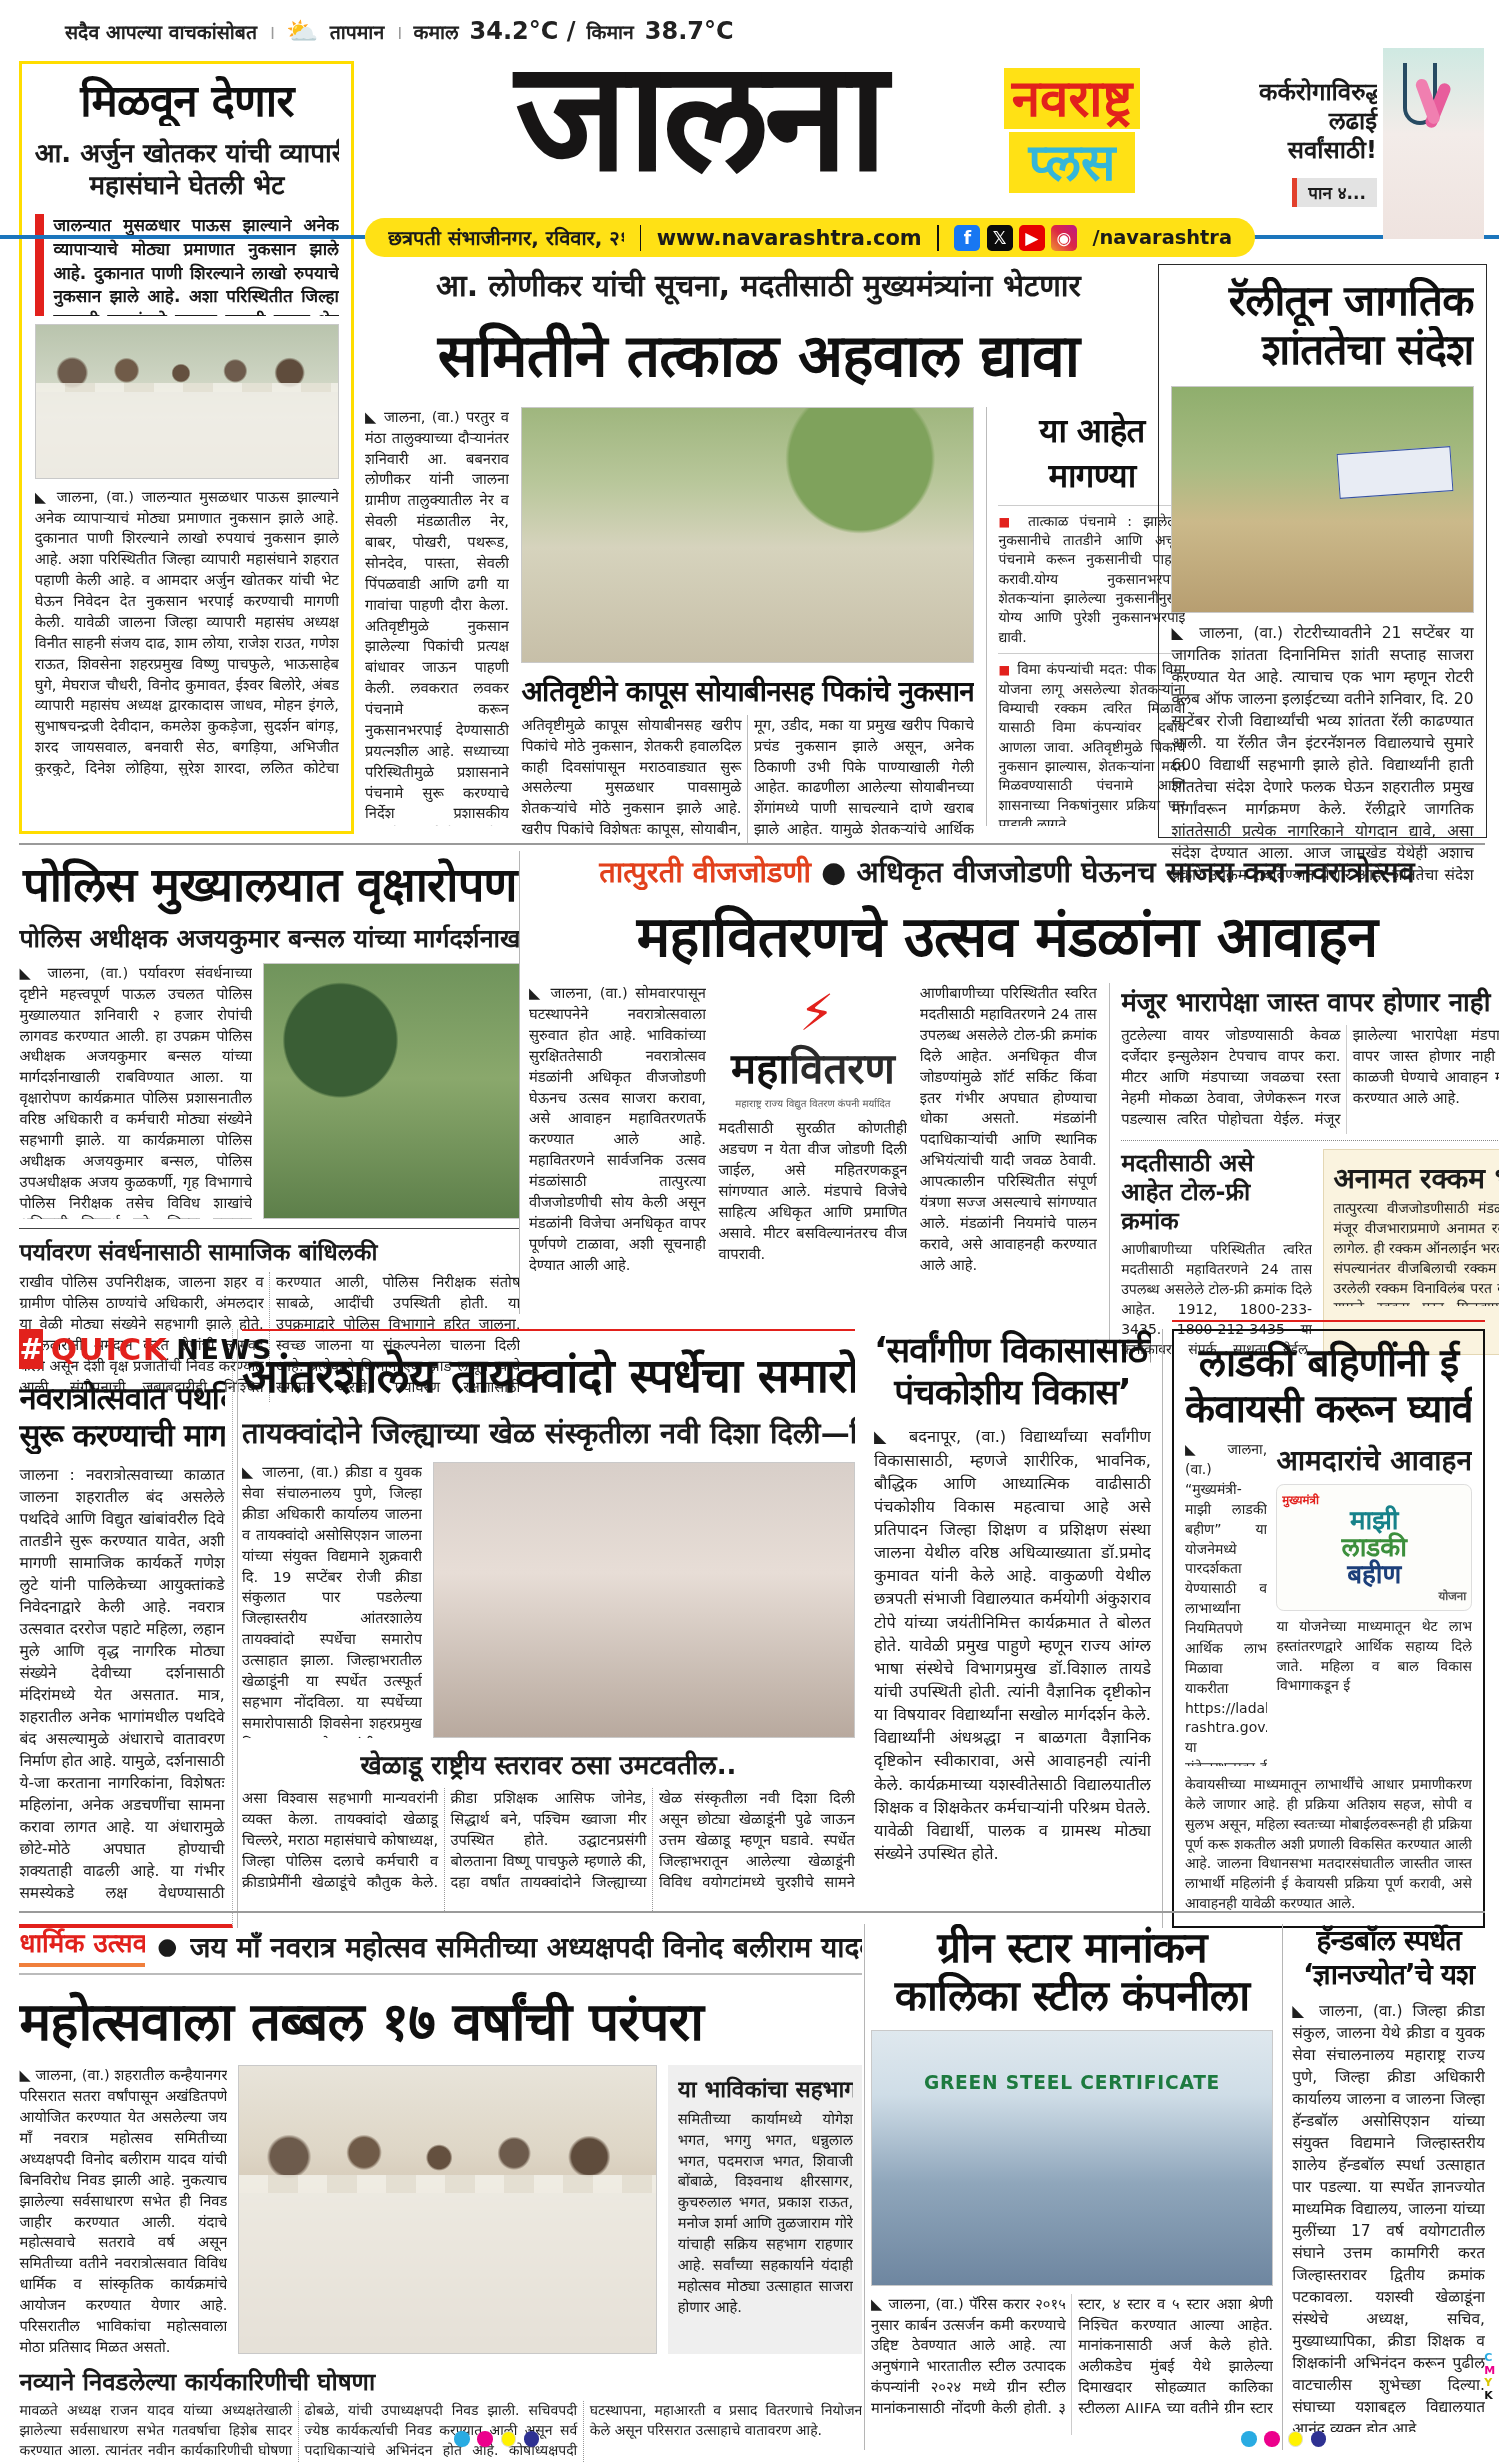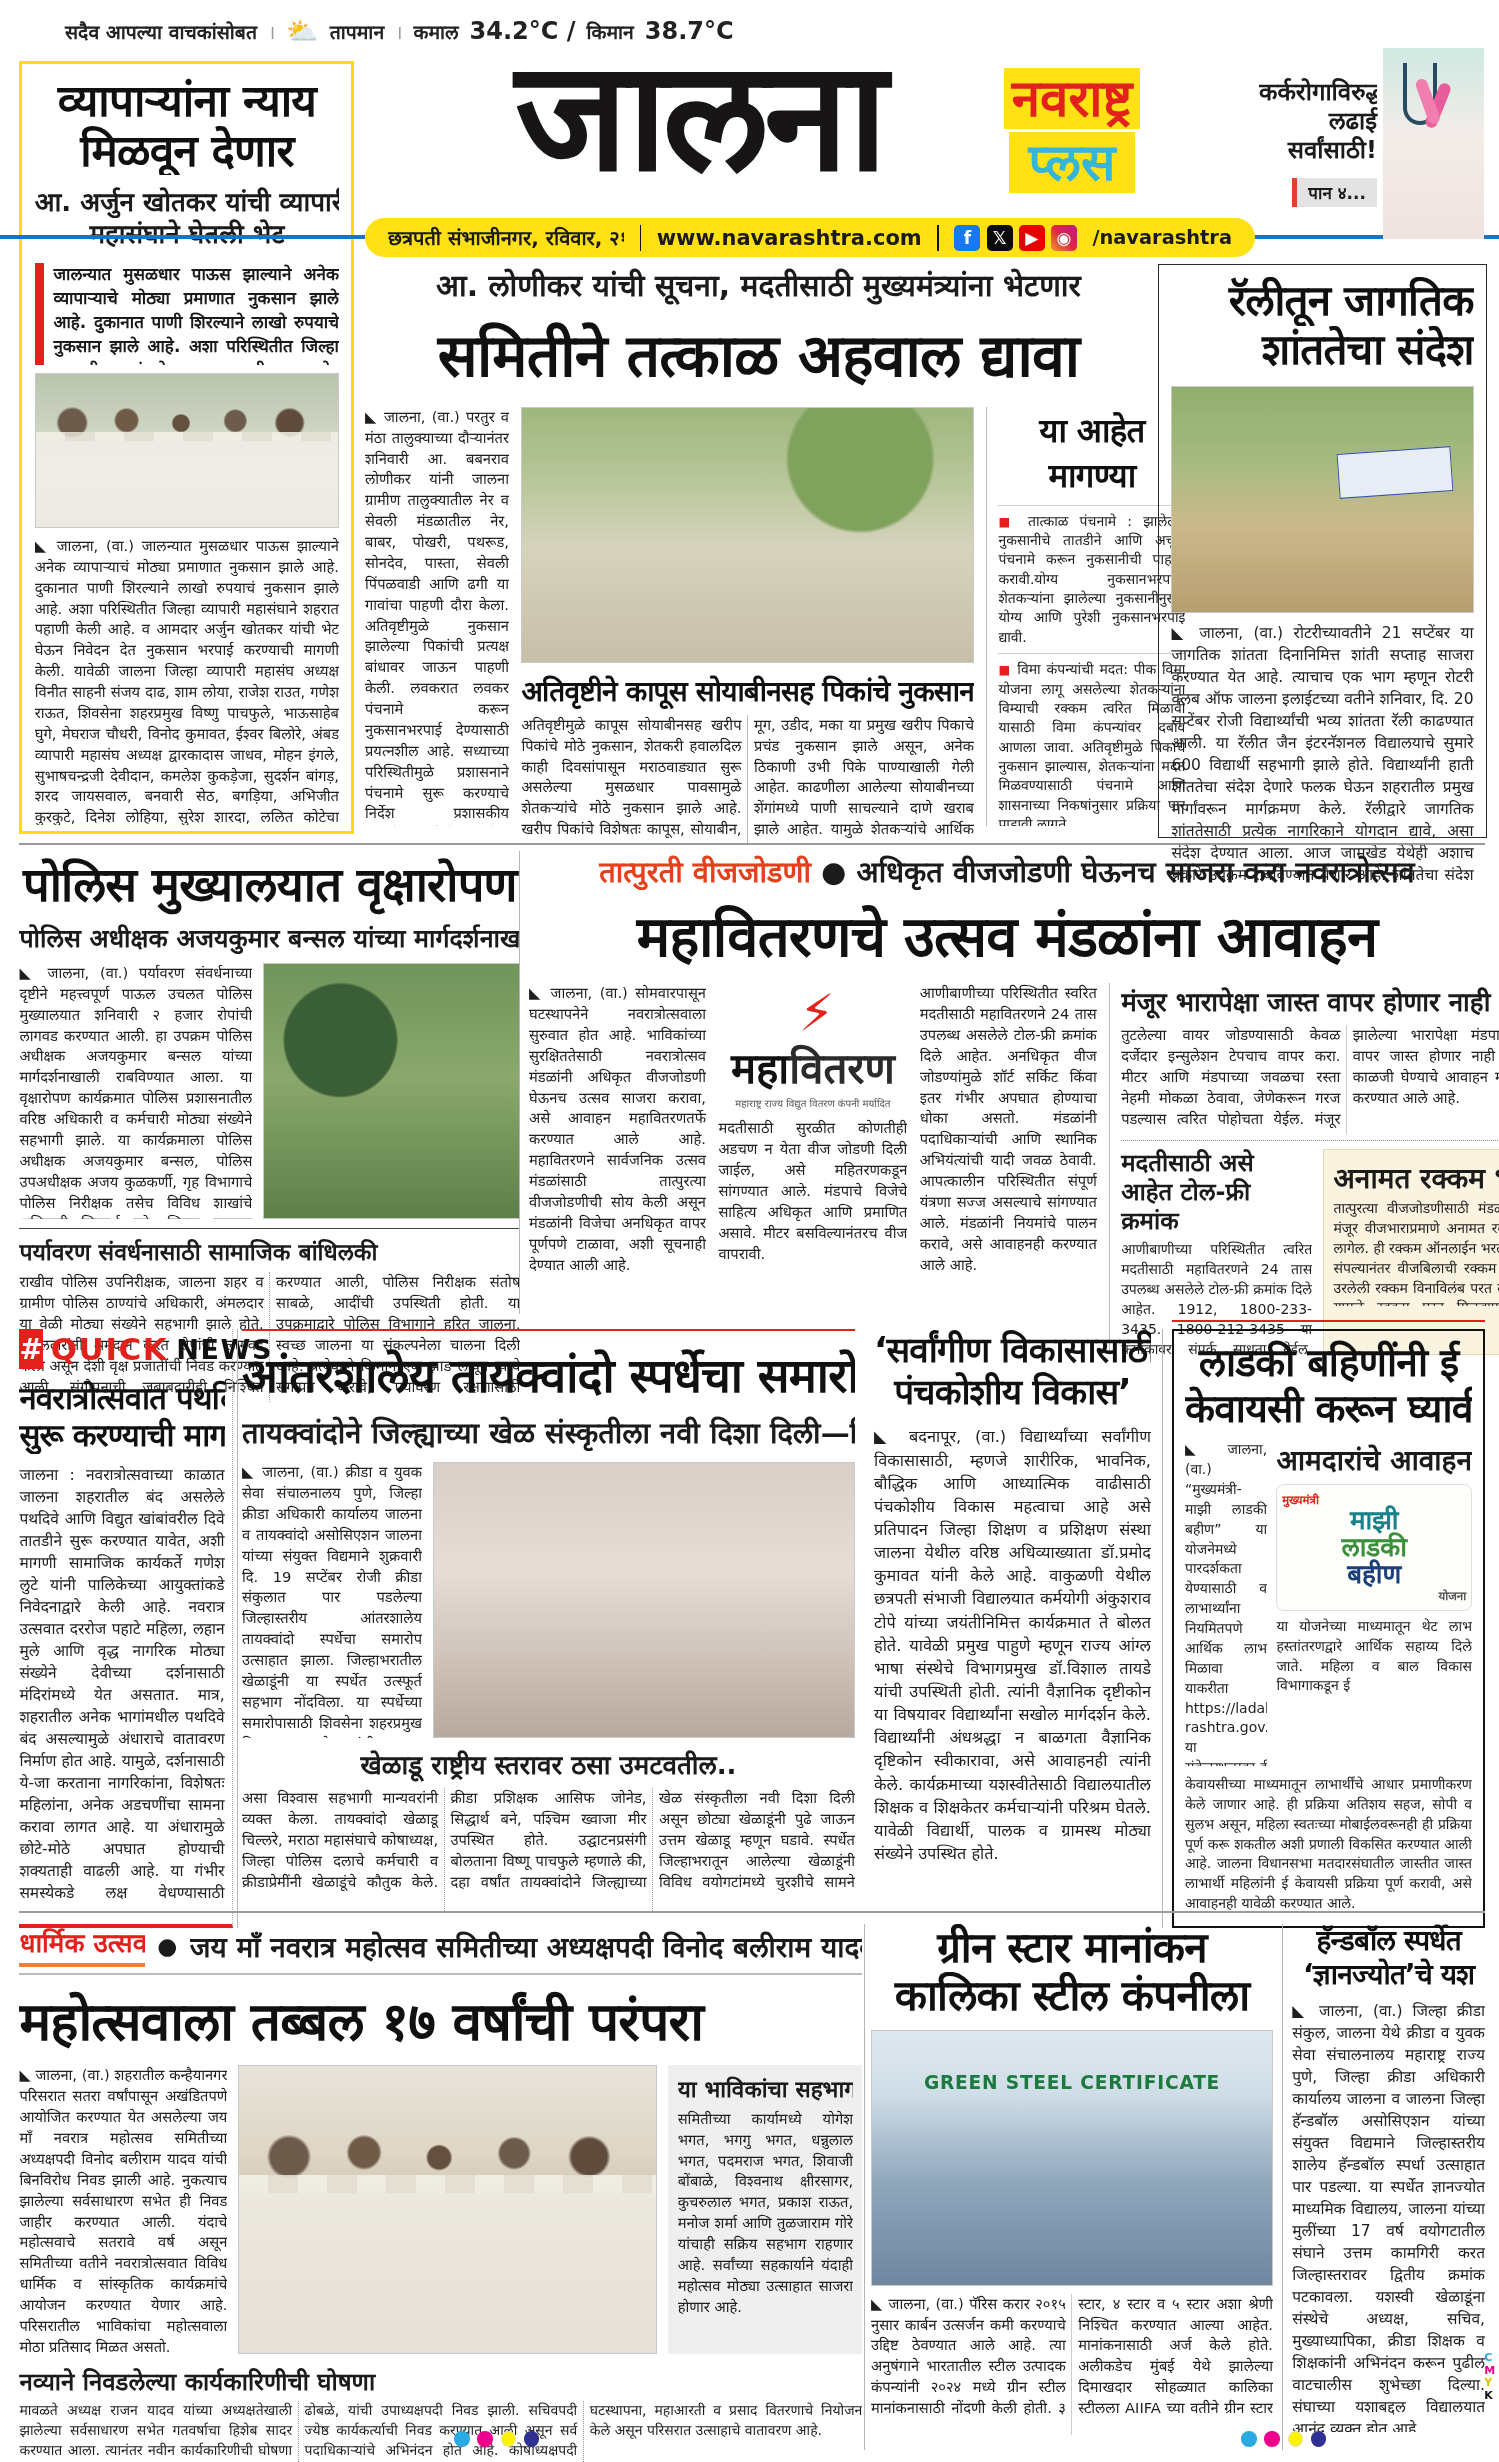--- a/index.html
+++ b/index.html
@@ -215,21 +215,20 @@
     <span class="weather-glyph">⛅</span>
     <span>तापमान</span>
     <span class="sep">।</span>
     <span>कमाल</span>
     <span class="temp-num">34.2°C /</span>
     <span>किमान</span>
     <span class="temp-num">38.7°C</span>
   </div>
 
   <div class="traders">
-    <div class="h-line headline nowrap">व्यापाऱ्यांना न्याय</div>
     <div class="h-line headline nowrap">मिळवून देणार</div>
     <div class="sub nowrap">आ. अर्जुन खोतकर यांची व्यापारी</div>
     <div class="sub nowrap" style="margin-top:0;">महासंघाने घेतली भेट</div>
     <div class="intro">
       <div class="redbar"></div>
       <div class="intro-text">जालन्यात मुसळधार पाऊस झाल्याने अनेक व्यापाऱ्याचे मोठ्या प्रमाणात नुकसान झाले आहे. दुकानात पाणी शिरल्याने लाखो रुपयाचे नुकसान झाले आहे. अशा परिस्थितीत जिल्हा व्यापारी महासंघाने शहरात पाहणी करून भेट घेतली.</div>
     </div>
     <div class="photo crowd"></div>
     <div class="body-text">◣ जालना, (वा.) जालन्यात मुसळधार पाऊस झाल्याने अनेक व्यापाऱ्याचं मोठ्या प्रमाणात नुकसान झाले आहे. दुकानात पाणी शिरल्याने लाखो रुपयाचं नुकसान झाले आहे. अशा परिस्थितीत जिल्हा व्यापारी महासंघाने शहरात पहाणी केली आहे. व आमदार अर्जुन खोतकर यांची भेट घेऊन निवेदन देत नुकसान भरपाई करण्याची मागणी केली. यावेळी जालना जिल्हा व्यापारी महासंघ अध्यक्ष विनीत साहनी संजय दाढ, शाम लोया, राजेश राउत, गणेश राऊत, शिवसेना शहरप्रमुख विष्णु पाचफुले, भाऊसाहेब घुगे, मेघराज चौधरी, विनोद कुमावत, ईश्वर बिलोरे, अंबड व्यापारी महासंघ अध्यक्ष द्वारकादास जाधव, मोहन इंगले, सुभाषचन्द्रजी देवीदान, कमलेश कुकड़ेजा, सुदर्शन बांगड़, शरद जायसवाल, बनवारी सेठ, बगड़िया, अभिजीत कुरकुटे, दिनेश लोहिया, सुरेश शारदा, ललित कोटेचा आदींची उपस्थिती होती. यावेळी नुकसान झालेल्या व्यापाऱ्यांना मुख्यमंत्री देवेंद्रजी फडणीस, उपमुख्यमंत्री एकनाथ शिंदे यांच्यासमोर मांडून व्यापाऱ्यांना नुकसान भरपाई मिळवून देणार असल्याचं आश्वासन आ. अर्जुनराव खोतकर यांनी व्यापाऱ्याच्या शिष्टमंडळांना दिले.</div>
   </div>

